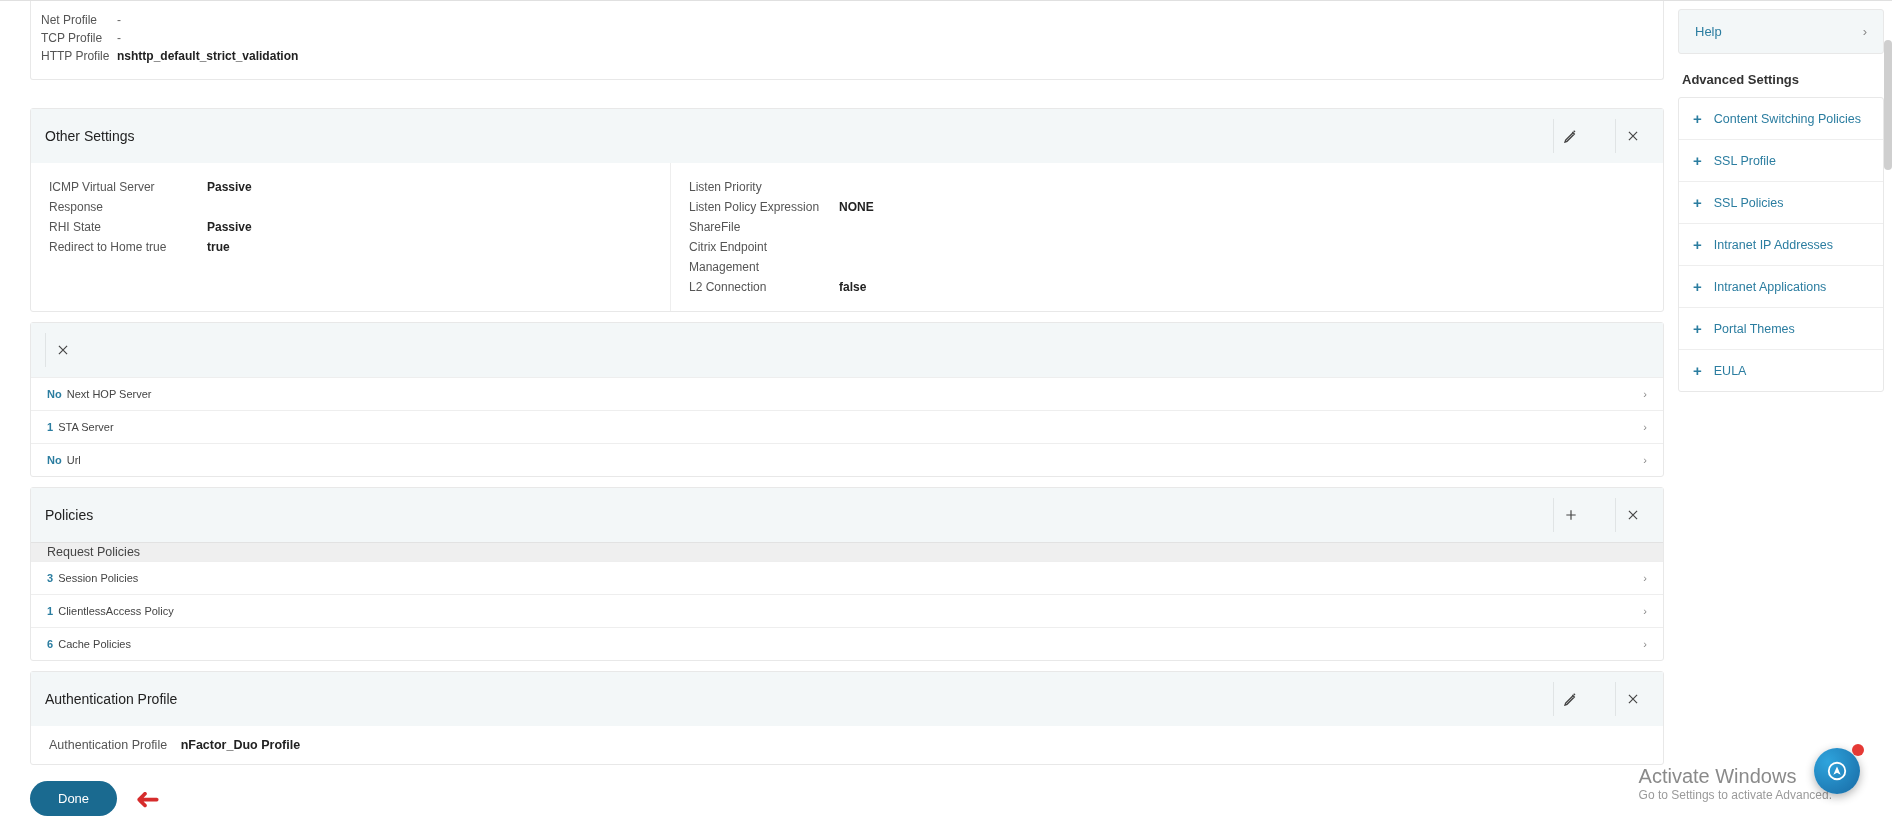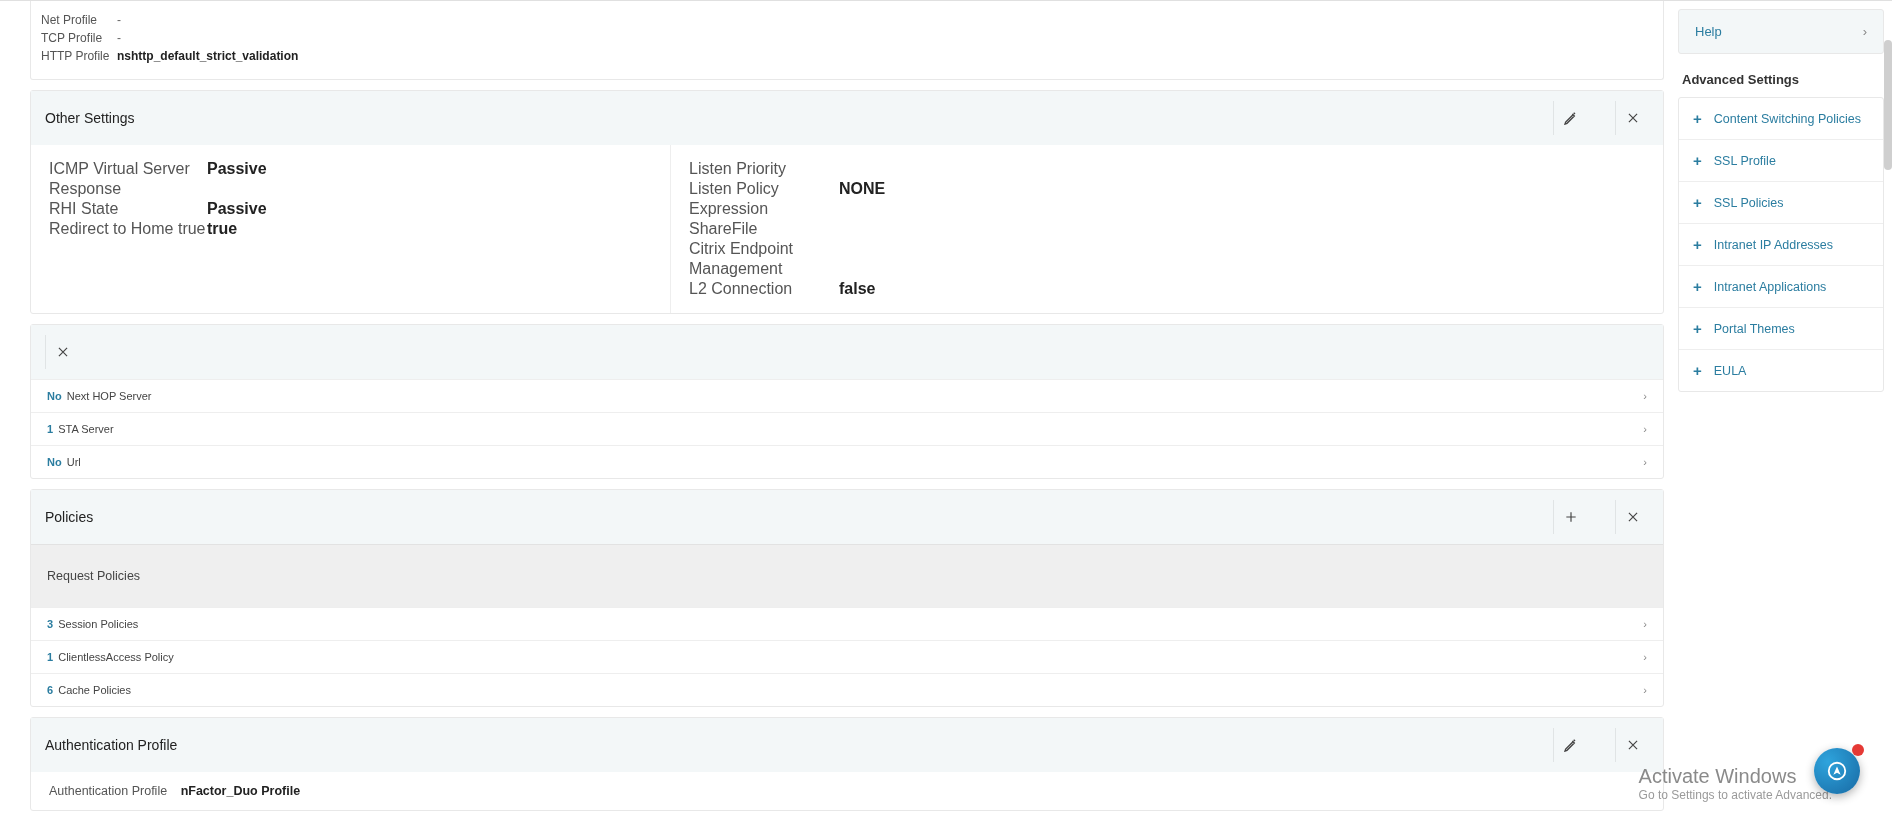--- a/index.html
+++ b/index.html
@@ -24,21 +24,21 @@
       flex-shrink: 0;
       padding: 8px 8px 0 6px;
     }
 
     
     .profiles {
       padding: 10px 18px 14px 10px;
       border: 1px solid #e8e8e8;
       border-top: none;
       border-radius: 0 0 3px 3px;
-      margin-bottom: 10px;
+      margin-bottom: 28px;
     }
     .profiles-row { display: flex; align-items: baseline; line-height: 18px; font-size: 12px; }
     .profiles-row .lbl { width: 76px; color: #555; }
     .profiles-row .val { font-weight: 600; color: #222; }
     .profiles-row .dash { color: #666; }
 
     
     .section {
       border: 1px solid #e8e8e8;
       border-radius: 3px;
@@ -62,21 +62,21 @@
       cursor: pointer;
       color: #444;
       border-left: 1px solid #e0e4e5;
     }
     .header-action:first-of-type { border-left: 1px solid #e0e4e5; }
 
     
     .os-cols { display: flex; }
     .os-left { width: 640px; border-right: 1px solid #eee; padding: 14px 18px; }
     .os-right { flex: 1; padding: 14px 18px; }
-    .kv-row { display: flex; line-height: 20px; font-size: 16px; }
+    .kv-row { display: flex; line-height: 20px; font-size: 12px; }
     .kv-row .k { color: #555; }
     .kv-row .v { font-weight: 600; color: #222; }
     .os-left .kv-row .k { width: 158px; }
     .os-right .kv-row .k { width: 150px; }
 
     
     .list-row {
       display: flex;
       align-items: center;
       justify-content: space-between;
@@ -86,21 +86,21 @@
       font-size: 11px;
     }
     .list-row .count { color: #2b7da0; font-weight: 600; margin-right: 2px; }
     .list-row .noval { color: #2b7da0; font-weight: 600; margin-right: 2px; }
     .list-row .text { color: #444; }
     .chev { color: #888; }
 
     .sub-header {
       background: #efefef;
       color: #444;
-      padding: 24px 16px;
+      padding: 2px 16px;
       font-size: 12.5px;
       border-top: 1px solid #e2e2e2;
     }
 
     
     .auth-body { padding: 12px 18px; font-size: 12.5px; }
     .auth-body .k { color: #555; margin-right: 10px; }
     .auth-body .v { font-weight: 600; color: #222; }
 
     

